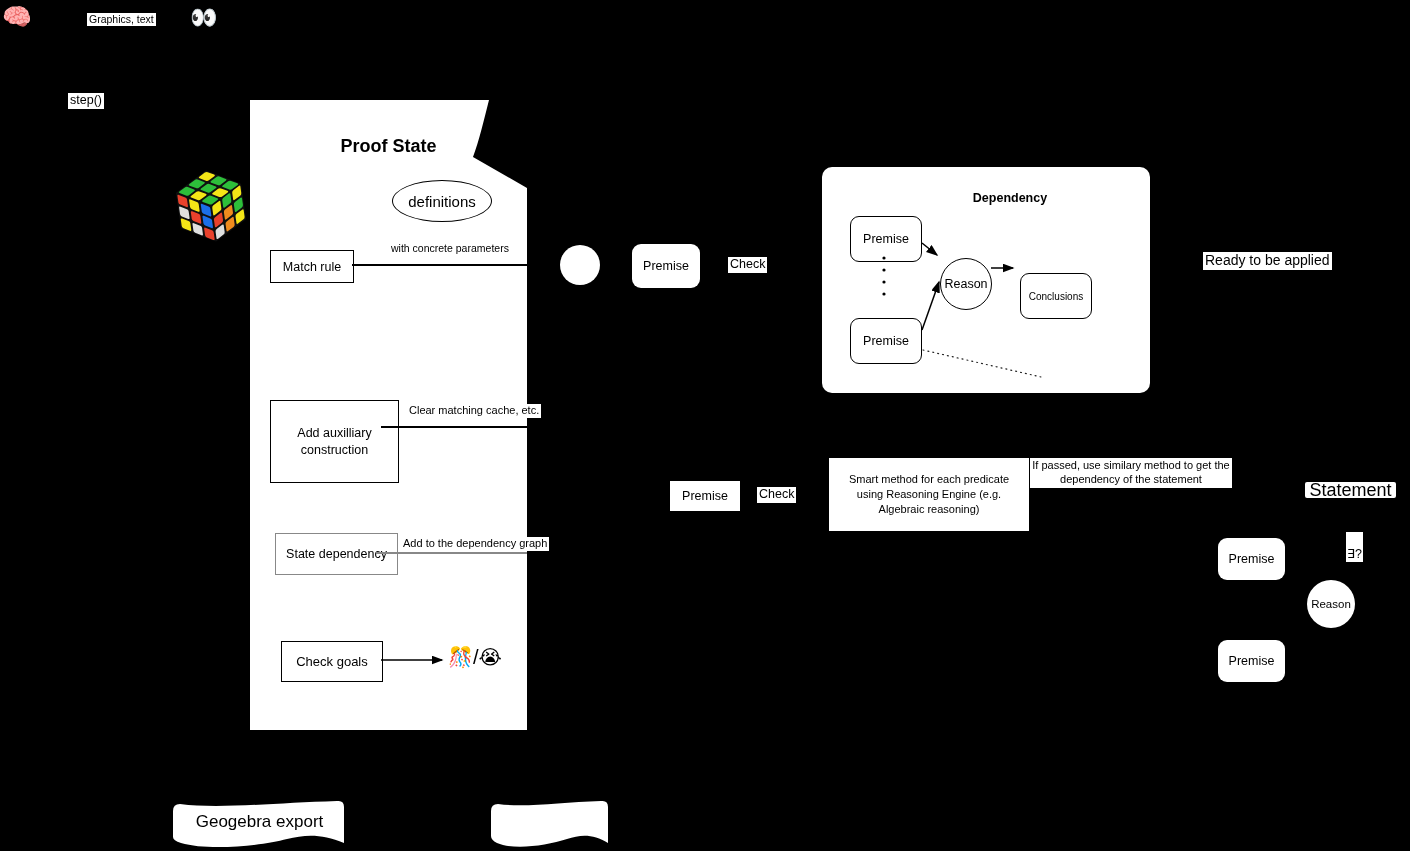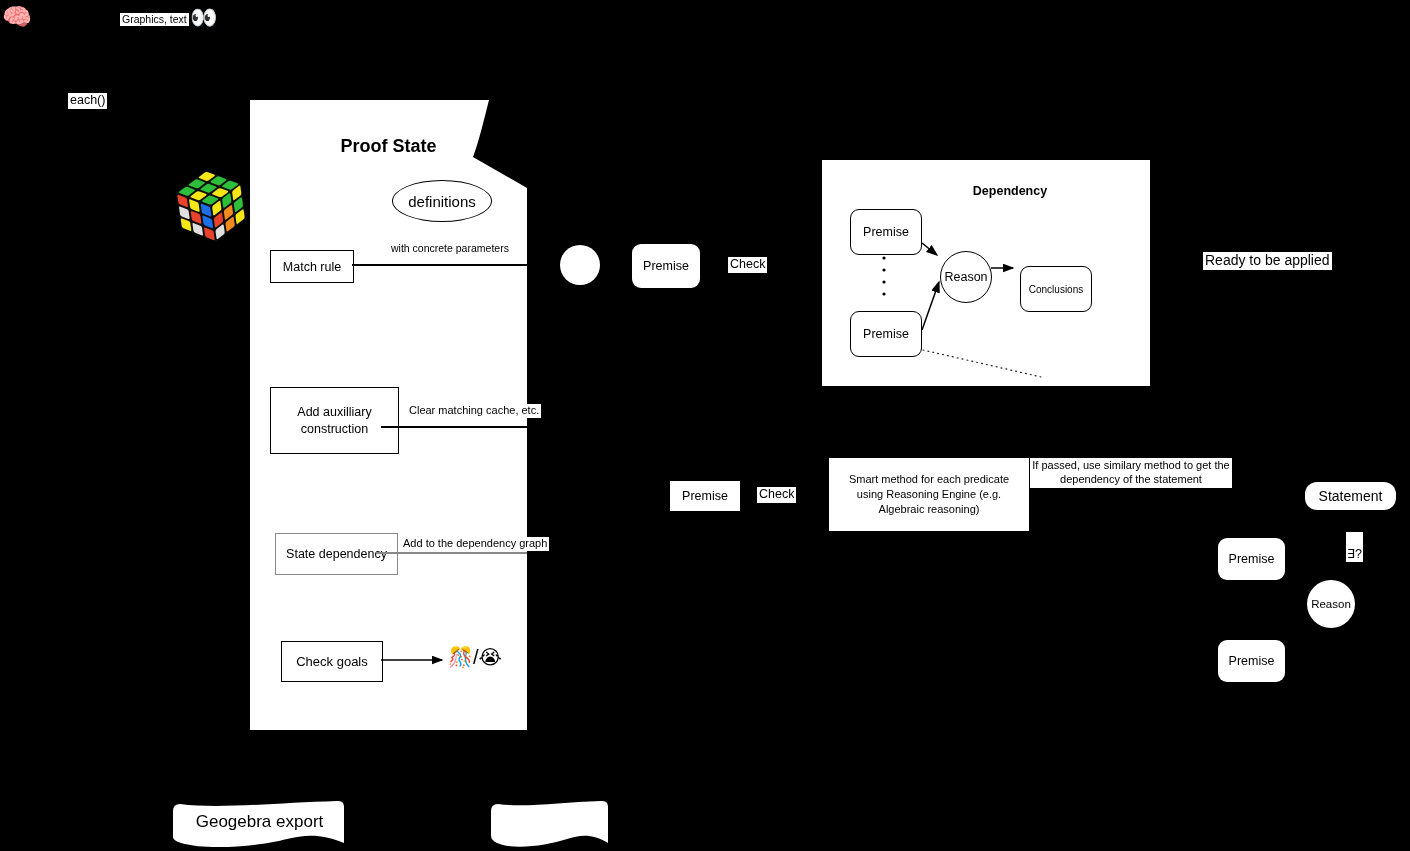--- a/index.html
+++ b/index.html
@@ -13,23 +13,23 @@
   .bordered{border:1px solid #000;}
   .hline{position:absolute;height:1.5px;background:#000;}
   .emoji{position:absolute;line-height:1;}
   .panel-content{position:absolute;left:0;top:0;width:100%;height:100%;}
   svg{display:block;}
 </style>
 </head>
 <body>
 
 <div class="emoji" style="left:2px;top:5px;font-size:24px;">🧠</div>
-<div class="chip" style="left:87px;top:13px;font-size:10.5px;margin-left:33px;">Graphics, text</div>
+<div class="chip" style="left:87px;top:13px;font-size:10.5px;">Graphics, text</div>
 <div class="emoji" style="left:190px;top:7px;font-size:22px;">👀</div>
-<div class="chip" style="left:68px;top:93px;font-size:12.5px;">each()</div>
+<div class="chip" style="left:68px;top:93px;font-size:12.5px;">step()</div>
 
 <div class="abs" style="left:170px;top:164px;transform:rotate(-8deg);">
   <svg width="82" height="84" viewBox="0 0 80 82">
     <polygon points="40,6 72,23.5 40,41 8,23.5" fill="#101010"></polygon>
     <polygon points="8,23.5 40,41 40,76 8,58.5" fill="#101010"></polygon>
     <polygon points="40,41 72,23.5 72,58.5 40,76" fill="#101010"></polygon>
     <g transform="matrix(32,17.5,-32,17.5,40,6)">
         <rect x="0.03" y="0.03" width="0.273" height="0.273" rx="0.045" fill="#f5e617"></rect>
         <rect x="0.3633333333333333" y="0.03" width="0.273" height="0.273" rx="0.045" fill="#2dbe3a"></rect>
         <rect x="0.6966666666666667" y="0.03" width="0.273" height="0.273" rx="0.045" fill="#2dbe3a"></rect>
@@ -71,54 +71,54 @@
   </svg>
   <div class="panel-content">
     <div class="abs" style="left:0;top:36px;width:277px;text-align:center;font-size:18px;font-weight:bold;">Proof State</div>
 
     <div class="node bordered" style="left:142px;top:80px;width:98px;height:40px;border-radius:50%;font-size:15px;border-width:1.5px;">definitions</div>
 
     <div class="node bordered" style="left:20px;top:150px;width:82px;height:31px;font-size:12.5px;">Match rule</div>
     <div class="hline" style="left:102px;top:164px;width:175px;"></div>
     <div class="chip" style="left:139px;top:142px;font-size:10.5px;">with concrete parameters</div>
 
-    <div class="node bordered" style="left:20px;top:287px;width:111px;height:49px;font-size:12.5px;line-height:1.3;padding:8px 8px;">Add auxilliary construction</div>
+    <div class="node bordered" style="left:20px;top:300px;width:111px;height:49px;font-size:12.5px;line-height:1.3;padding:16px 8px;">Add auxilliary construction</div>
     <div class="hline" style="left:131px;top:326px;width:146px;"></div>
     <div class="chip" style="left:157px;top:304px;font-size:11px;">Clear matching cache, etc.</div>
 
     <div class="node" style="left:25px;top:433px;width:101px;height:40px;font-size:12.5px;line-height:1.3;border:1px solid #888;padding:0 10px;">State dependency</div>
     <div class="hline" style="left:126px;top:452px;width:151px;background:#888;"></div>
     <div class="chip" style="left:151px;top:437px;font-size:11px;">Add to the dependency graph</div>
 
     <div class="node bordered" style="left:31px;top:541px;width:100px;height:39px;font-size:13px;">Check goals</div>
     <div class="abs" style="left:198px;top:545px;font-size:20px;line-height:1.2;">🎊/😭</div>
   </div>
 </div>
 
 <div class="node" style="left:560px;top:245px;width:40px;height:40px;border-radius:50%;"></div>
 <div class="node" style="left:632px;top:244px;width:68px;height:44px;border-radius:9px;font-size:12.5px;">Premise</div>
 <div class="chip" style="left:728px;top:257px;font-size:12.5px;">Check</div>
 
-<div class="abs" style="left:822px;top:160px;width:328px;height:226px;background:#fff;">
+<div class="abs" style="left:822px;top:167px;width:328px;height:226px;background:#fff;border-radius:10px;">
   <div class="abs" style="left:0;top:24px;width:328px;padding-left:48px;box-sizing:border-box;text-align:center;font-size:12.5px;font-weight:bold;">Dependency</div>
   <div class="node bordered" style="left:28px;top:49px;width:70px;height:44px;border-radius:9px;font-size:12.5px;">Premise</div>
   <div class="node bordered" style="left:28px;top:151px;width:70px;height:44px;border-radius:9px;font-size:12.5px;">Premise</div>
   <div class="node bordered" style="left:118px;top:91px;width:50px;height:50px;border-radius:50%;font-size:12.5px;">Reason</div>
   <div class="node bordered" style="left:198px;top:94px;width:70px;height:44px;border-radius:9px;font-size:10px;margin-top:12px;">Conclusions</div>
 </div>
 
 <div class="chip" style="left:1203px;top:252px;font-size:14px;">Ready to be applied</div>
 
 <div class="node" style="left:670px;top:481px;width:70px;height:30px;font-size:12.5px;">Premise</div>
 <div class="chip" style="left:757px;top:487px;font-size:12.5px;">Check</div>
 <div class="node" style="left:810px;top:458px;width:200px;height:73px;font-size:11px;line-height:1.35;padding:0 9px;box-sizing:border-box;margin-left:19px;">Smart method for each predicate using Reasoning Engine (e.g. Algebraic reasoning)</div>
 
 <div class="chip" style="left:1030px;top:458px;width:202px;font-size:11px;line-height:1.25;white-space:normal;text-align:center;padding:1px 0;">If passed, use similary method to get the dependency of the statement</div>
 
-<div class="node" style="left:1305px;top:482px;width:91px;height:28px;border-radius:12px;font-size:14px;">Statement</div>
+<div class="node" style="left:1305px;top:482px;width:91px;height:16px;border-radius:2px;font-size:18px;">Statement</div>
 <div class="node" style="left:1346px;top:532px;width:17px;height:30px;align-items:flex-end;font-size:12.5px;padding-bottom:1px;box-sizing:border-box;">∃?</div>
 <div class="node" style="left:1218px;top:538px;width:67px;height:42px;border-radius:9px;font-size:12.5px;">Premise</div>
 <div class="node" style="left:1307px;top:580px;width:48px;height:48px;border-radius:50%;font-size:11.5px;">Reason</div>
 <div class="node" style="left:1218px;top:640px;width:67px;height:42px;border-radius:9px;font-size:12.5px;">Premise</div>
 
 <div class="abs" style="left:173px;top:799px;width:173px;height:52px;">
   <svg width="173" height="52" viewBox="0 0 173 52">
     <path d="M 0,12 Q 0,5 7,5 C 45,10 100,4 164,2 Q 171,1 171,8 L 171,44 C 150,35 133,35 114,40 C 88,47 35,52 8,44 Q 0,41.5 0,38 Z" fill="#ffffff"></path>
   </svg>
   <div class="abs" style="left:0;top:13px;width:173px;text-align:center;font-size:17px;color:#000;">Geogebra export</div>

